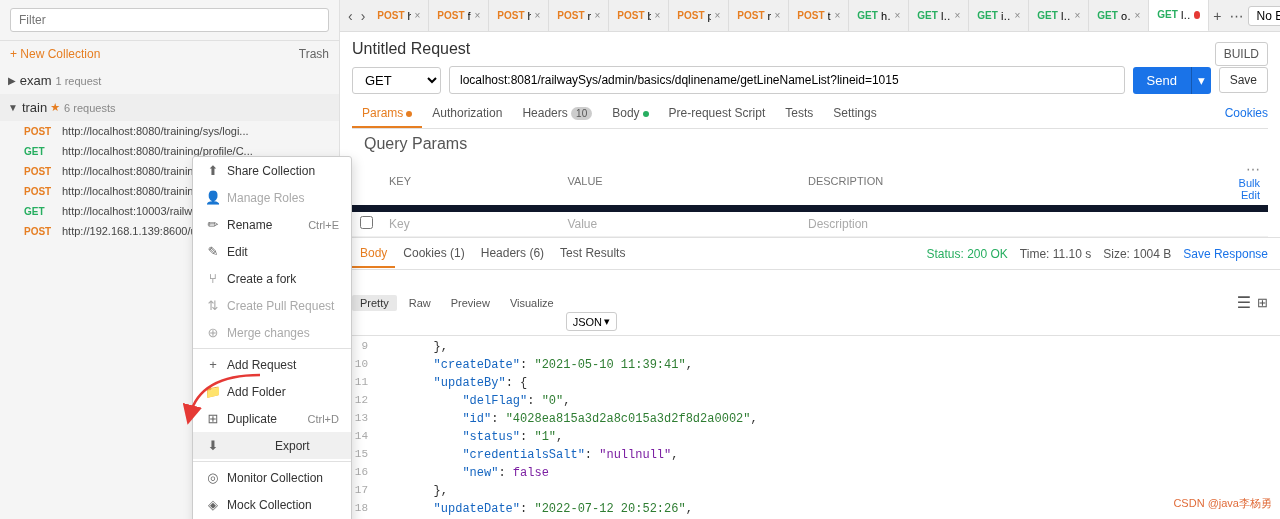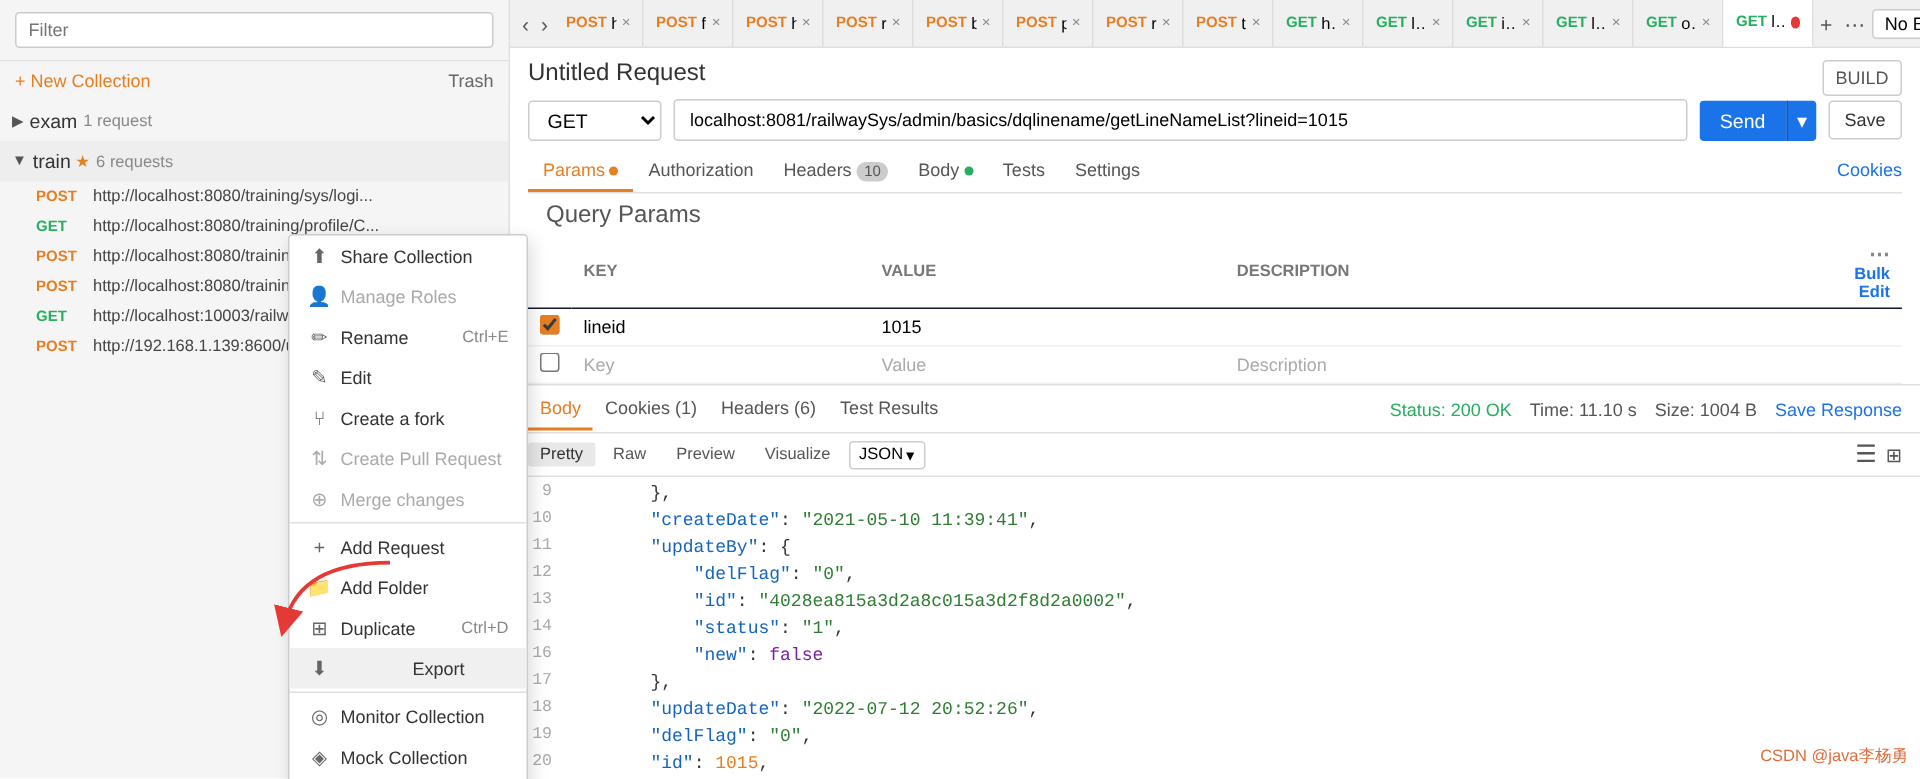--- a/index.html
+++ b/index.html
@@ -82,42 +82,42 @@
     .params-tab { padding: 6px 10px; font-size: 12px; cursor: pointer; color: #555; border-bottom: 2px solid transparent; }
     .params-tab.active { color: #e67e22; border-bottom: 2px solid #e67e22; }
     .params-tab .dot { display: inline-block; width: 6px; height: 6px; border-radius: 50%; margin-left: 3px; vertical-align: middle; }
     .dot-orange { background: #e67e22; }
     .dot-green { background: #27ae60; }
     .cookies-link { margin-left: auto; color: #1a73e8; font-size: 12px; cursor: pointer; padding: 6px 0; }
 
     
     .query-params-title { font-size: 16px; color: #555; padding: 6px 12px 4px; font-weight: 500; }
     .params-table { width: 100%; border-collapse: collapse; }
-    .params-table th { text-align: left; padding: 4px 8px; font-size: 11px; color: #777; font-weight: 700; border-bottom: 1px solid #0f172a; }
+    .params-table th { text-align: left; padding: 4px 8px; font-size: 11px; color: #777; font-weight: 400; border-bottom: 7px solid #0f172a; }
     .params-table td { padding: 4px 8px; font-size: 12px; border-bottom: 1px solid #f0f0f0; vertical-align: middle; }
     .params-table .check-col { width: 24px; }
     .checkbox { accent-color: #e67e22; }
     .more-btn { color: #888; cursor: pointer; font-size: 14px; }
     .bulk-edit-btn { color: #1a73e8; font-size: 11px; cursor: pointer; }
 
     
     .response-area { flex: 1; border-top: 1px solid #e0e0e0; display: flex; flex-direction: column; min-height: 0; }
     .response-tabs-bar { display: flex; align-items: center; padding: 0 12px; border-bottom: 1px solid #e0e0e0; height: 32px; }
     .response-tab { padding: 6px 8px; font-size: 12px; cursor: pointer; color: #555; border-bottom: 2px solid transparent; }
     .response-tab.active { color: #e67e22; border-bottom: 2px solid #e67e22; }
     .response-status { margin-left: auto; display: flex; gap: 12px; font-size: 12px; align-items: center; }
     .status-ok { color: #27ae60; font-weight: 500; }
     .status-info { color: #555; }
     .save-response-btn { color: #1a73e8; font-size: 12px; cursor: pointer; text-align: right; }
 
     
     .response-format-bar { display: flex; align-items: center; padding: 4px 12px; border-bottom: 1px solid #e0e0e0; gap: 4px; }
     .format-btn { padding: 2px 8px; font-size: 11px; border: none; background: none; cursor: pointer; color: #555; border-radius: 2px; }
     .format-btn.active { background: #e8e8e8; color: #333; }
-    .json-dropdown { display: flex; align-items: center; border: 1px solid #ccc; border-radius: 3px; padding: 2px 6px; font-size: 11px; cursor: pointer; gap: 2px; }
+    .json-dropdown { display: flex; align-items: center; border: 1px solid #ccc; border-radius: 3px; padding: 2px 6px; font-size: 11px; cursor: pointer; gap: 2px; margin-top: 38px; }
     .response-format-actions { margin-left: auto; display: flex; gap: 6px; align-items: center; }
 
     
     .code-area { flex: 1; overflow: auto; padding: 4px 0; background: #fff; font-family: 'Courier New', monospace; font-size: 12px; }
     .code-line { display: flex; min-height: 18px; }
     .line-num { min-width: 36px; text-align: right; padding-right: 8px; color: #aaa; font-size: 11px; user-select: none; }
     .line-content { flex: 1; color: #333; white-space: pre; }
     .str-val { color: #2e7d32; }
     .str-key { color: #1565c0; }
     .num-val { color: #e67e22; }
@@ -366,21 +366,21 @@
     <div class="tab-bar-actions">
       <div class="env-dropdown">
         <span>No Environment</span>
 
       </div>
 
     </div>
   </div>
 
   <div class="request-area">
-    <div style="display:flex; justify-content:space-between; align-items:flex-start;">
+    <div style="display:flex; justify-content:space-between; align-items:flex-end;">
       <div class="request-title">Untitled Request</div>
       <button class="build-btn">BUILD</button>
     </div>
     <div class="request-row">
       <select class="method-select">
         <option>GET</option>
         <option>POST</option>
         <option>PUT</option>
         <option>DELETE</option>
       </select>
@@ -394,20 +394,21 @@
 
     <div class="params-tabs">
       <div class="params-tab active">
         <span>Params</span><span class="dot dot-orange"></span>
       </div>
       <div class="params-tab">Authorization</div>
       <div class="params-tab">Headers <span style="background:#ccc;border-radius:8px;padding:1px 5px;font-size:10px;">10</span></div>
       <div class="params-tab">
         <span>Body</span><span class="dot dot-green"></span>
       </div>
+      <div class="params-tab">Pre-request Script</div>
       <div class="params-tab">Tests</div>
       <div class="params-tab">Settings</div>
       <span class="cookies-link">Cookies</span>
     </div>
   </div>
 
   <div style="padding: 0 12px;">
     <div class="query-params-title">Query Params</div>
     <table class="params-table">
       <thead>
@@ -417,27 +418,20 @@
           <th>VALUE</th>
           <th>DESCRIPTION</th>
           <th style="width:40px;text-align:right;">
             <span class="more-btn">⋯</span>
             <span class="bulk-edit-btn">Bulk Edit</span>
           </th>
         </tr>
       </thead>
       <tbody>
         <tr>
-          <td><input type="checkbox" class="checkbox" checked="" style=""></td>
-          <td>lineid</td>
-          <td>1015</td>
-          <td></td>
-          <td></td>
-        </tr>
-        <tr>
           <td><input type="checkbox" class="checkbox" style=""></td>
           <td style="color:#aaa;">Key</td>
           <td style="color:#aaa;">Value</td>
           <td style="color:#aaa;">Description</td>
           <td></td>
         </tr>
       </tbody>
     </table>
   </div>
 
@@ -489,20 +483,24 @@
       </div>
       <div class="code-line">
         <span class="line-num">13</span>
         <span class="line-content">            <span class="str-key">"id"</span>: <span class="str-val">"4028ea815a3d2a8c015a3d2f8d2a0002"</span>,</span>
       </div>
       <div class="code-line">
         <span class="line-num">14</span>
         <span class="line-content">            <span class="str-key">"status"</span>: <span class="str-val">"1"</span>,</span>
       </div>
       <div class="code-line">
+        <span class="line-num">15</span>
+        <span class="line-content">            <span class="str-key">"credentialsSalt"</span>: <span class="null-val">"nullnull"</span>,</span>
+      </div>
+      <div class="code-line">
         <span class="line-num">16</span>
         <span class="line-content">            <span class="str-key">"new"</span>: <span class="bool-val">false</span></span>
       </div>
       <div class="code-line">
         <span class="line-num">17</span>
         <span class="line-content">        },</span>
       </div>
       <div class="code-line">
         <span class="line-num">18</span>
         <span class="line-content">        <span class="str-key">"updateDate"</span>: <span class="str-val">"2022-07-12 20:52:26"</span>,</span>

